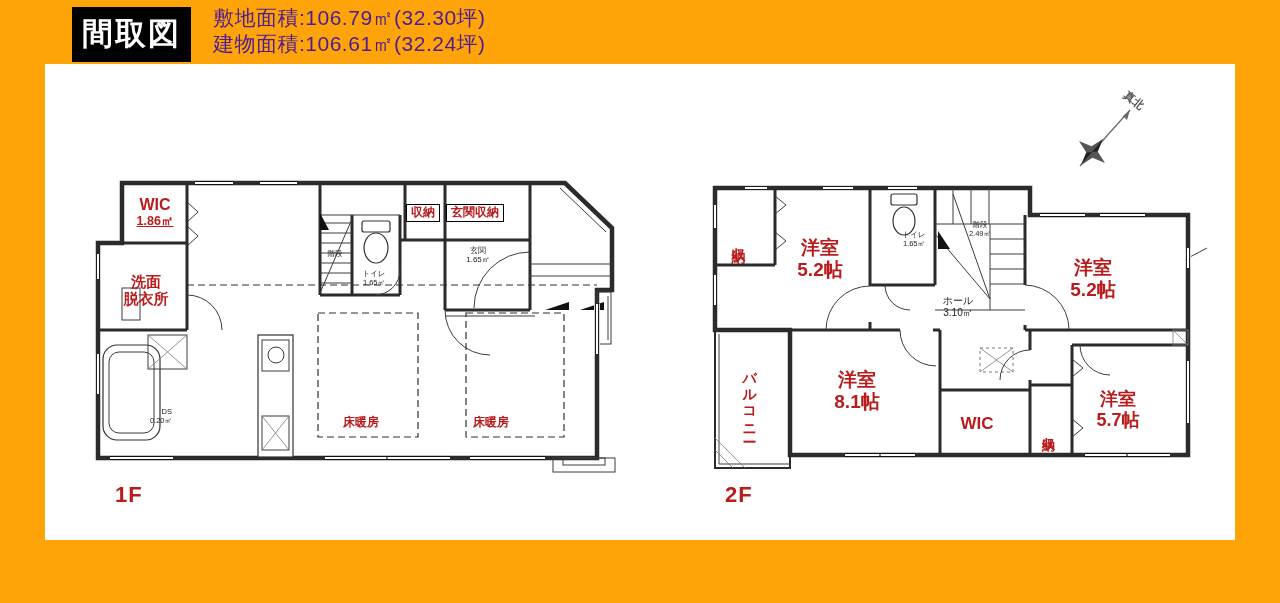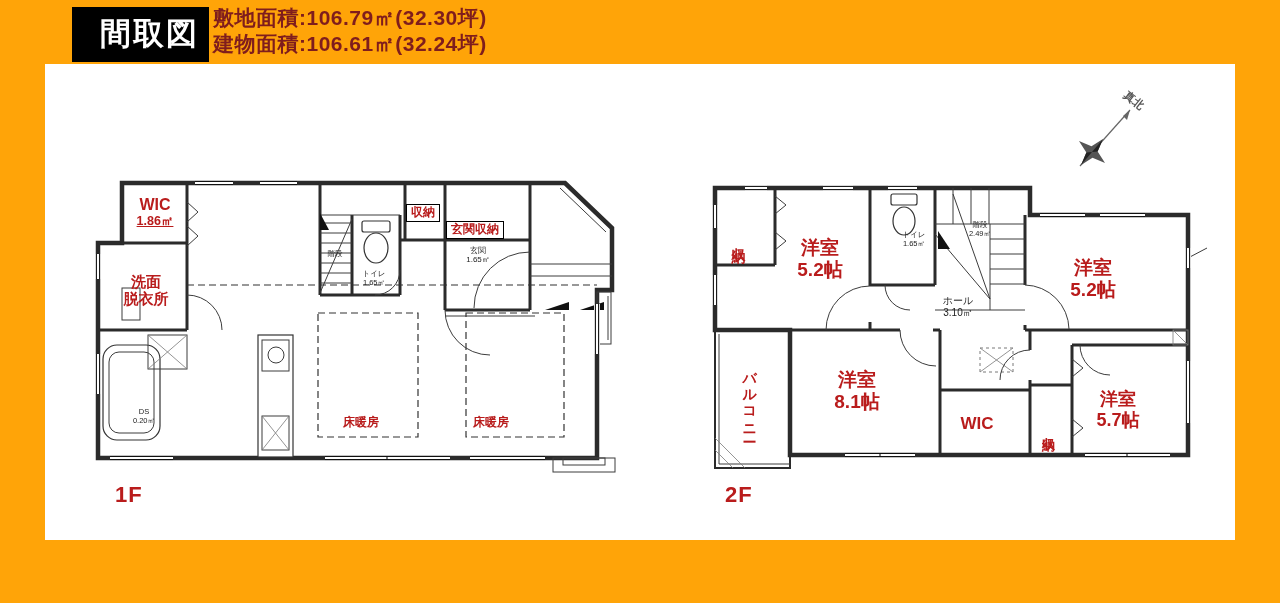--- a/index.html
+++ b/index.html
@@ -7,26 +7,26 @@
     position:relative;
     width:1280px;height:603px;
     background:#FFA408;
     font-family:"Liberation Sans","DejaVu Sans",sans-serif;
     overflow:hidden;
   }
   .badge{
     position:absolute;left:72px;top:7px;
     background:#000;color:#fff;
     font-size:31px;font-weight:700;
-    padding:6px 10px 7px 28px;
+    padding:6px 10px 7px 10px;
     letter-spacing:2px;
   }
   .areas{
     position:absolute;left:213px;top:5px;
-    color:#7f1d1d;font-weight:700;font-size:21px;line-height:26px;
+    color:#4c1d95;font-weight:400;font-size:21px;line-height:26px;
     letter-spacing:0.5px;
   }
   .panel{
     position:absolute;left:45px;top:64px;
     width:1190px;height:476px;background:#fff;
   }
   svg.plan{position:absolute;left:0;top:0;}
   
   .w-out{fill:none;stroke:#2b2b2b;stroke-width:4.5;stroke-linejoin:miter;}
   .w-in{fill:none;stroke:#2b2b2b;stroke-width:3;}
@@ -314,31 +314,31 @@
       <span style="font-size:16px;">WIC</span>
       <span style="font-size:12.5px;text-decoration:underline;">1.86㎡</span>
     </div>
     <div class="lbl" style="left:57px;top:209px;width:88px;font-size:15px;">
       <span>洗面</span>
       <span>脱衣所</span>
     </div>
     <div class="lbl" style="left:281px;top:352px;width:70px;font-size:12px;">床暖房</div>
     <div class="lbl" style="left:411px;top:352px;width:70px;font-size:12px;">床暖房</div>
     <div class="lbl boxed" style="left:361px;top:140px;">収納</div>
-    <div class="lbl boxed" style="left:401px;top:140px;margin-top:17px;">玄関収納</div>
+    <div class="lbl boxed" style="left:401px;top:140px;">玄関収納</div>
     <div class="lbl tiny" style="left:413px;top:182px;width:40px;font-size:8px;">
       <span>玄関</span>
       <span>1.65㎡</span>
     </div>
     <div class="lbl tiny" style="left:307px;top:206px;width:44px;font-size:7.5px;">
       <span>トイレ</span>
       <span>1.65㎡</span>
     </div>
     <div class="lbl tiny" style="left:270px;top:186px;width:40px;font-size:7.5px;">階段</div>
-    <div class="lbl tiny" style="left:79px;top:344px;width:40px;font-size:7.5px;">
+    <div class="lbl tiny" style="left:87px;top:344px;width:40px;font-size:7.5px;text-align:right;">
       <span>DS</span>
       <span>0.20㎡</span>
     </div>
     <div class="lbl floorlab" style="left:70px;top:418px;">1F</div>
 
     <div class="lbl vert" style="left:686px;top:145px;height:60px;font-size:14px;">収納</div>
     <div class="lbl" style="left:715px;top:173px;width:120px;font-size:19px;">
       <span>洋室</span>
       <span>5.2帖</span>
     </div>

